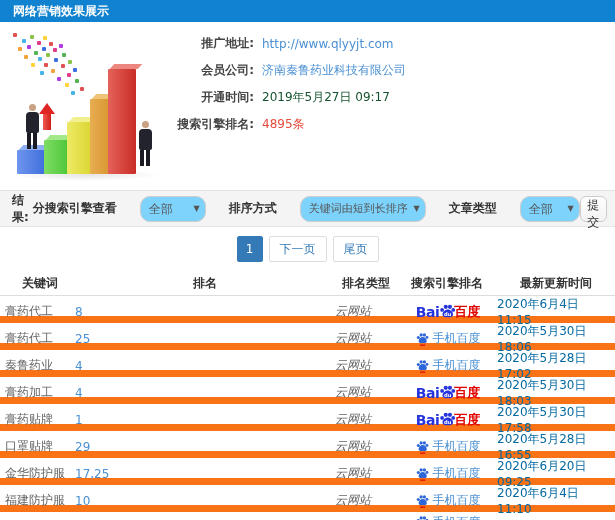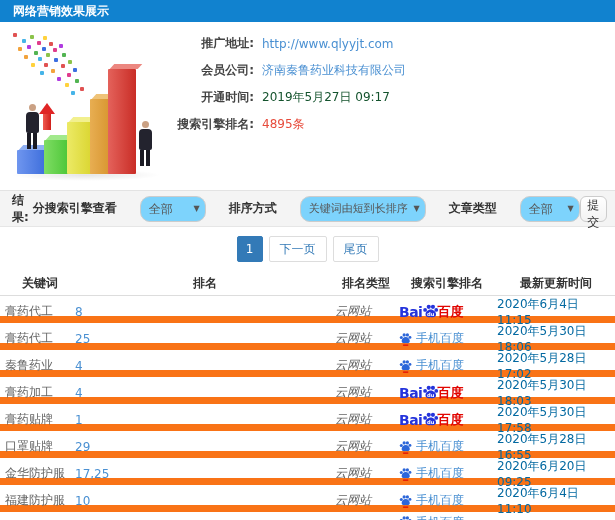--- a/index.html
+++ b/index.html
@@ -76,21 +76,21 @@
   .page-btn.active{background:#337ab7;border-color:#337ab7;color:#fff;width:26px;padding:0;text-align:center;}
 
   
   .grid{display:grid;grid-template-columns:70px 260px 62px 100px auto;align-items:center;padding-left:5px;}
   .thead{height:24px;border-bottom:1px solid #ddd;}
   .thead .th{font-weight:bold;color:#333;text-align:center;}
   .trow{height:27px;border-bottom:7px solid #f97316;box-sizing:border-box;}
   .td-keyword{color:#666;}
   .td-rank{color:#4a90d2;cursor:pointer;}
   .td-ranktype{color:#666;font-style:italic;}
-  .td-engine{display:flex;align-items:center;padding-left:2px;}
+  .td-engine{display:flex;align-items:center;padding-left:2px;justify-content:center;}
   .td-time{color:#0369a1;}
   .bai{color:#2534dc;font-weight:bold;font-size:14px;letter-spacing:-0.5px;}
   .bdu{color:#e10602;font-weight:bold;font-size:13px;margin-left:-2px;}
   .mb-label{color:#4a90d2;margin-left:4px;}
   .td-engine svg{display:block;}
 </style>
 </head>
 <body>
 
 <div class="page">

